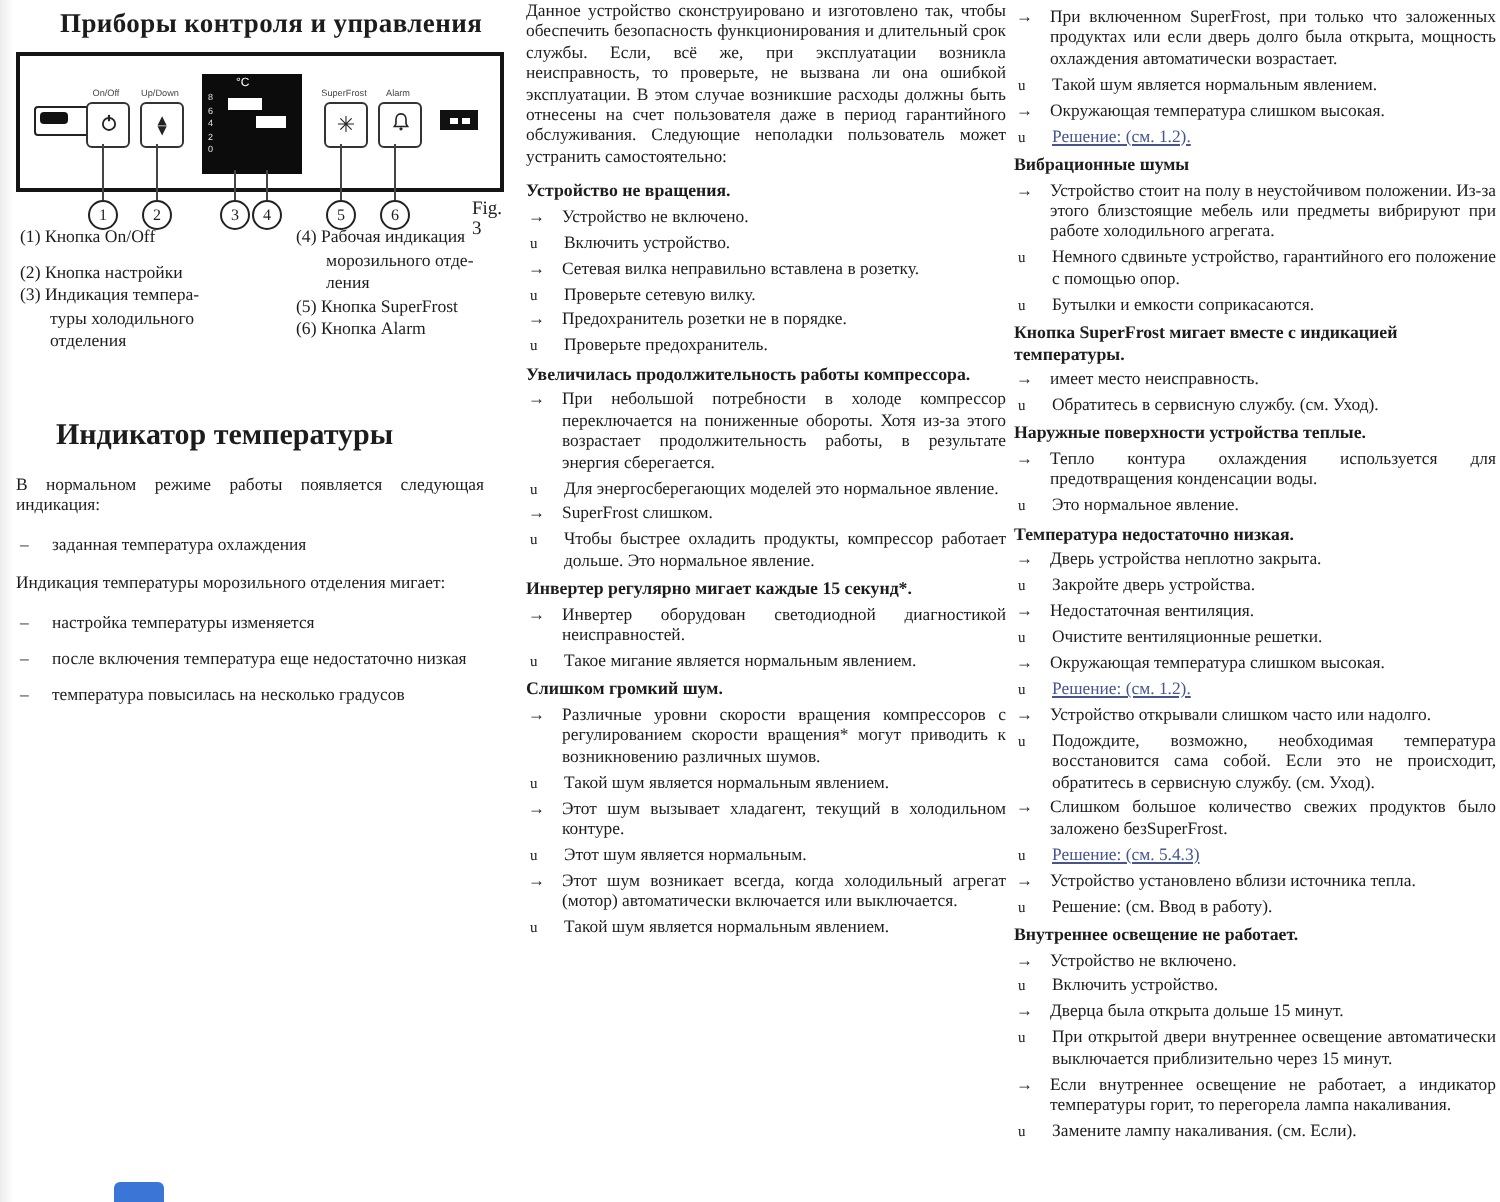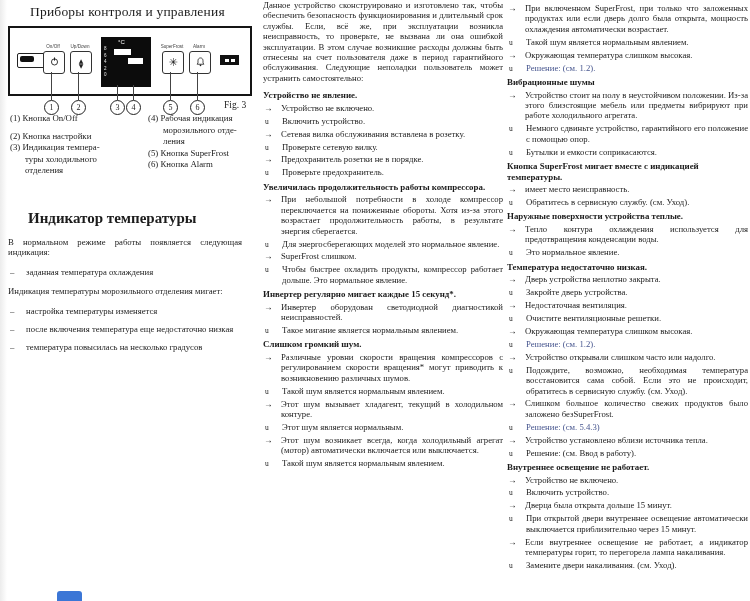--- a/index.html
+++ b/index.html
@@ -8,21 +8,21 @@
     font-family:"Liberation Serif","DejaVu Serif",serif;color:#1c1c1c;
     position:relative;
   }
   .edge-band{position:absolute;left:0;top:0;width:7px;height:601px;
     background:linear-gradient(to right,#ececec,#ffffff);}
   .col{position:absolute;top:0;}
   .col-left{left:8px;width:248px;}
   .col-mid{left:263px;width:240px;}
   .col-right{left:507px;width:241px;}
 
-  h1.doc-title{font-size:13.5px;font-weight:normal;margin:4px 0 6px 22px;letter-spacing:.2px;}
+  h1.doc-title{font-size:13.5px;font-weight:bold;margin:4px 0 6px 22px;letter-spacing:.2px;}
   h1.mid-title{font-size:15px;font-weight:bold;margin:1px 0 8px 25px;}
   h2.sec-title{font-size:15px;font-weight:bold;margin:12px 0 10px 20px;}
 
   
   .figure{position:relative;width:248px;height:172px;margin-top:2px;}
   .panel{position:absolute;left:0;top:0;width:240px;height:66px;border:2px solid #151515;background:#fff;}
   .pbtn{position:absolute;width:20px;height:21px;border:1.5px solid #333;border-radius:3px;
         display:flex;align-items:center;justify-content:center;background:#fff;}
   .pbtn .inner{font-size:10px;line-height:1;color:#222;}
   .plabel{position:absolute;font-family:"Liberation Sans",sans-serif;font-size:4.6px;color:#444;
@@ -34,40 +34,40 @@
   .bar{position:absolute;background:#fff;}
   .bar1{left:13px;top:12px;width:17px;height:6px;}
   .bar2{left:27px;top:21px;width:15px;height:6px;}
   .lwidget{position:absolute;left:7px;top:25px;width:30px;height:13px;border:1.5px solid #222;border-radius:2px;}
   .lwidget .pill{position:absolute;left:2px;top:2px;width:14px;height:5.5px;background:#111;border-radius:2px;}
   .rwidget{position:absolute;left:210px;top:27px;width:19px;height:10px;background:#111;display:flex;align-items:center;justify-content:center;gap:2px;}
   .rwidget i{display:block;width:4px;height:3px;background:#fff;}
   .stem{position:absolute;width:1px;background:#444;}
   .callout{position:absolute;width:13px;height:13px;border:1.2px solid #222;border-radius:50%;
            font-size:8px;text-align:center;line-height:13px;background:#fff;}
-  .figlabel{position:absolute;left:216px;top:74px;font-size:9.5px;color:#222;}
+  .figlabel{position:absolute;left:228px;top:74px;font-size:9.5px;color:#222;}
   .legend-col{position:absolute;top:87px;font-size:8.8px;line-height:11.5px;}
   .legend-col.left{left:2px;width:135px;}
   .legend-col.right{left:140px;width:108px;}
   .legend-item .cont{padding-left:15px;}
   .legend-col.left .legend-item:first-child{margin-bottom:6px;}
 
   
   .body-text{font-size:8.7px;line-height:10.4px;text-align:justify;}
   .para{margin:0 0 9px 0;}
   .dash-list{margin:0 0 9px 0;}
   .dash-item{display:flex;margin-bottom:8px;}
   .dash-item .b{width:16px;flex:none;padding-left:2px;}
   .intro{margin:0 0 7px 0;}
   .tsec h3{font-size:8.9px;font-weight:bold;margin:4px 0 2px 0;line-height:10.6px;text-align:left;}
   .titem{display:flex;margin:0 0 2.5px 0;}
   .titem .b{flex:none;width:17px;font-size:8.5px;color:#222;padding-left:1px;}
   .titem .b.rem{font-size:7.5px;padding-left:2px;transform:translateY(1px);}
   .titem .t{flex:1;}
-  .sol-link{color:#46558e;}
+  .sol-link{color:#46558e;text-decoration:underline;}
   .blue-artifact{position:absolute;left:57px;top:591px;width:25px;height:10px;
       background:#3b76d6;border-radius:3px 3px 0 0;}
 </style>
 </head>
 <body>
 
 <div class="edge-band"></div>
 
 <div class="col col-left">
   <h1 class="doc-title">Приборы контроля и управления</h1>
@@ -196,32 +196,32 @@
         </div>
       </div>
   </div>
 </div>
 
 <div class="col col-mid">
   <div class="body-text">
     <p class="intro">Данное устройство сконструировано и изготовлено так, чтобы обеспечить безопасность функционирования и длительный срок службы. Если, всё же, при эксплуатации возникла неисправность, то проверьте, не вызвана ли она ошибкой эксплуатации. В этом случае возникшие расходы должны быть отнесены на счет пользователя даже в период гарантийного обслуживания. Следующие неполадки пользователь может устранить самостоятельно:</p>
     <div id="mid-sections">
         <div class="tsec">
-          <h3>Устройство не явление.</h3>
+          <h3>Устройство не вращения.</h3>
           <div class="titem">
             <span class="b">→</span>
             <span class="t">Устройство не включено.</span>
           </div>
           <div class="titem">
             <span class="b rem">u</span>
             <span class="t">Включить устройство.</span>
           </div>
           <div class="titem">
             <span class="b">→</span>
-            <span class="t">Сетевая вилка обслуживания вставлена в розетку.</span>
+            <span class="t">Сетевая вилка неправильно вставлена в розетку.</span>
           </div>
           <div class="titem">
             <span class="b rem">u</span>
             <span class="t">Проверьте сетевую вилку.</span>
           </div>
           <div class="titem">
             <span class="b">→</span>
             <span class="t">Предохранитель розетки не в порядке.</span>
           </div>
           <div class="titem">
@@ -420,20 +420,20 @@
           <div class="titem">
             <span class="b rem">u</span>
             <span class="t">При открытой двери внутреннее освещение автоматически выключается приблизительно через 15 минут.</span>
           </div>
           <div class="titem">
             <span class="b">→</span>
             <span class="t">Если внутреннее освещение не работает, а индикатор температуры горит, то перегорела лампа накаливания.</span>
           </div>
           <div class="titem">
             <span class="b rem">u</span>
-            <span class="t">Замените двери накаливания. (см. Уход).</span>
+            <span class="t">Замените лампу накаливания. (см. Если).</span>
           </div>
         </div>
       </div>
   </div>
 </div>
 
 <div class="blue-artifact"></div>
 
 </body></html>

